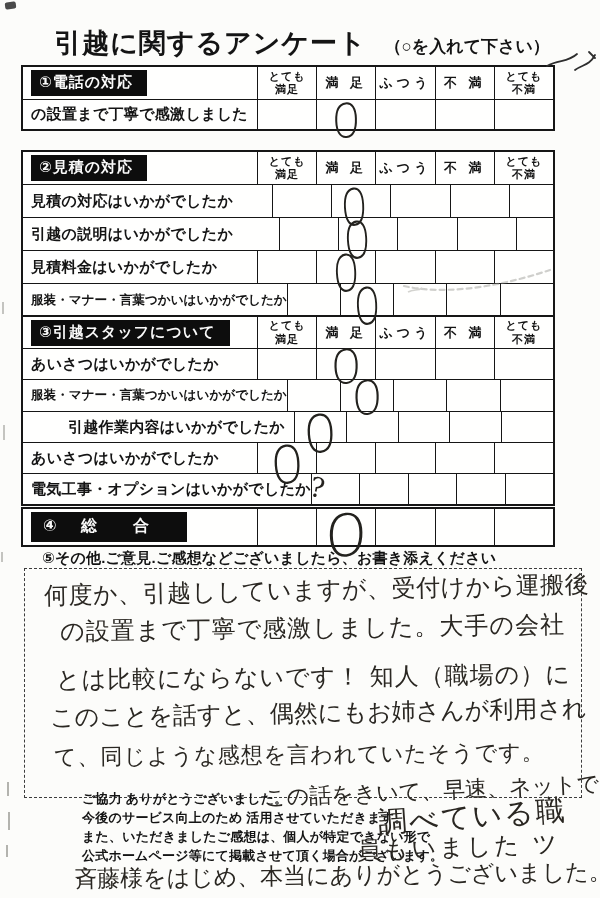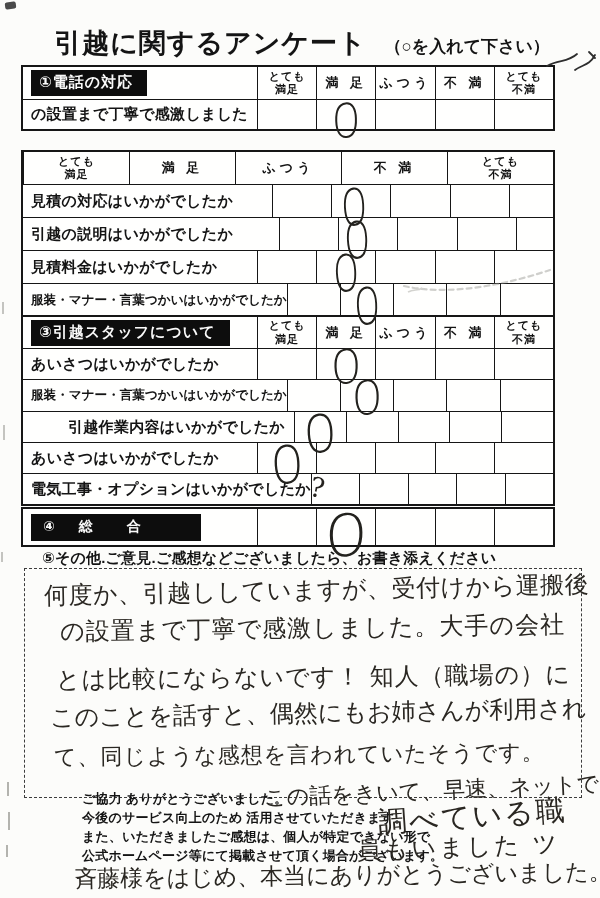--- a/index.html
+++ b/index.html
@@ -12,21 +12,21 @@
   .title-row{position:absolute;top:25px;left:2px;width:100%;display:flex;justify-content:center;align-items:baseline;gap:18px;}
   .title-main{font-size:27px;font-weight:bold;letter-spacing:1px;}
   .title-note{font-size:17px;font-weight:bold;}
   
   .stable{position:absolute;left:21px;width:534px;border:2px solid #161616;background:#fffffe;box-sizing:border-box;}
   .trow{display:flex;box-sizing:border-box;}
   .trow + .trow{border-top:1.5px solid #161616;}
   .qcell{flex:0 0 234px;position:relative;display:flex;align-items:center;padding-left:8px;box-sizing:border-box;}
   .rcell{flex:1 1 0;border-left:1.5px solid #161616;position:relative;display:flex;flex-direction:column;align-items:center;justify-content:center;box-sizing:border-box;overflow:visible;}
   .black-label{background:#0d0d0d;color:#fafafa;font-weight:bold;font-size:15px;padding:3px 14px 4px 8px;letter-spacing:1px;white-space:nowrap;}
-  .total-label{font-size:14px;letter-spacing:10px;padding:4px 50px 5px 12px;}
+  .total-label{font-size:16px;letter-spacing:10px;padding:4px 28px 5px 12px;}
   .qtext{font-size:15px;font-weight:bold;letter-spacing:0.3px;white-space:nowrap;}
   .qsmall{font-size:12.6px;letter-spacing:0;}
   .hdr-line{font-size:13px;font-weight:bold;letter-spacing:4px;white-space:nowrap;}
   .hdr-small{font-size:11px;font-weight:bold;letter-spacing:1px;line-height:1.2;white-space:nowrap;}
   .hand-circle{position:absolute;left:50%;z-index:5;pointer-events:none;}
   .hand-circle path{fill:none;stroke:#23221e;stroke-width:2.3;stroke-linecap:round;}
   .qmark{position:absolute;right:-13px;top:0px;font-family:"DejaVu Serif",serif;font-size:27px;color:#25231f;transform:rotate(12deg);z-index:6;line-height:1;}
   
   .sec5{position:absolute;left:42px;top:549px;font-size:15px;font-weight:bold;letter-spacing:0.2px;}
   .comment-box{position:absolute;left:24px;top:568px;width:558px;height:230px;border:1.7px dashed #3c3c3c;box-sizing:border-box;background:transparent;}
@@ -81,20 +81,23 @@
               <path d="M16.5 2.8 C23.8 2.2 27.6 9 27.4 20.5 C27.2 33 23.2 41 15.8 41.6 C8.6 42.2 4.6 35 4.8 22.5 C5 10 9.6 3.4 16.5 2.8"></path>
             </svg>
           </div>
           <div class="rcell"></div>
           <div class="rcell"></div>
           <div class="rcell"></div>
         </div>
       </div>
       <div class="stable" style="top: 150px;">
         <div class="trow" style="height: 32px;">
+          <div class="qcell">
+            <span class="black-label">②見積の対応</span>
+          </div>
           <div class="rcell">
             <span class="hdr-small">とても</span>
             <span class="hdr-small">満足</span>
           </div>
           <div class="rcell">
             <span class="hdr-line">満 足</span>
           </div>
           <div class="rcell">
             <span class="hdr-line">ふつう</span>
           </div>

